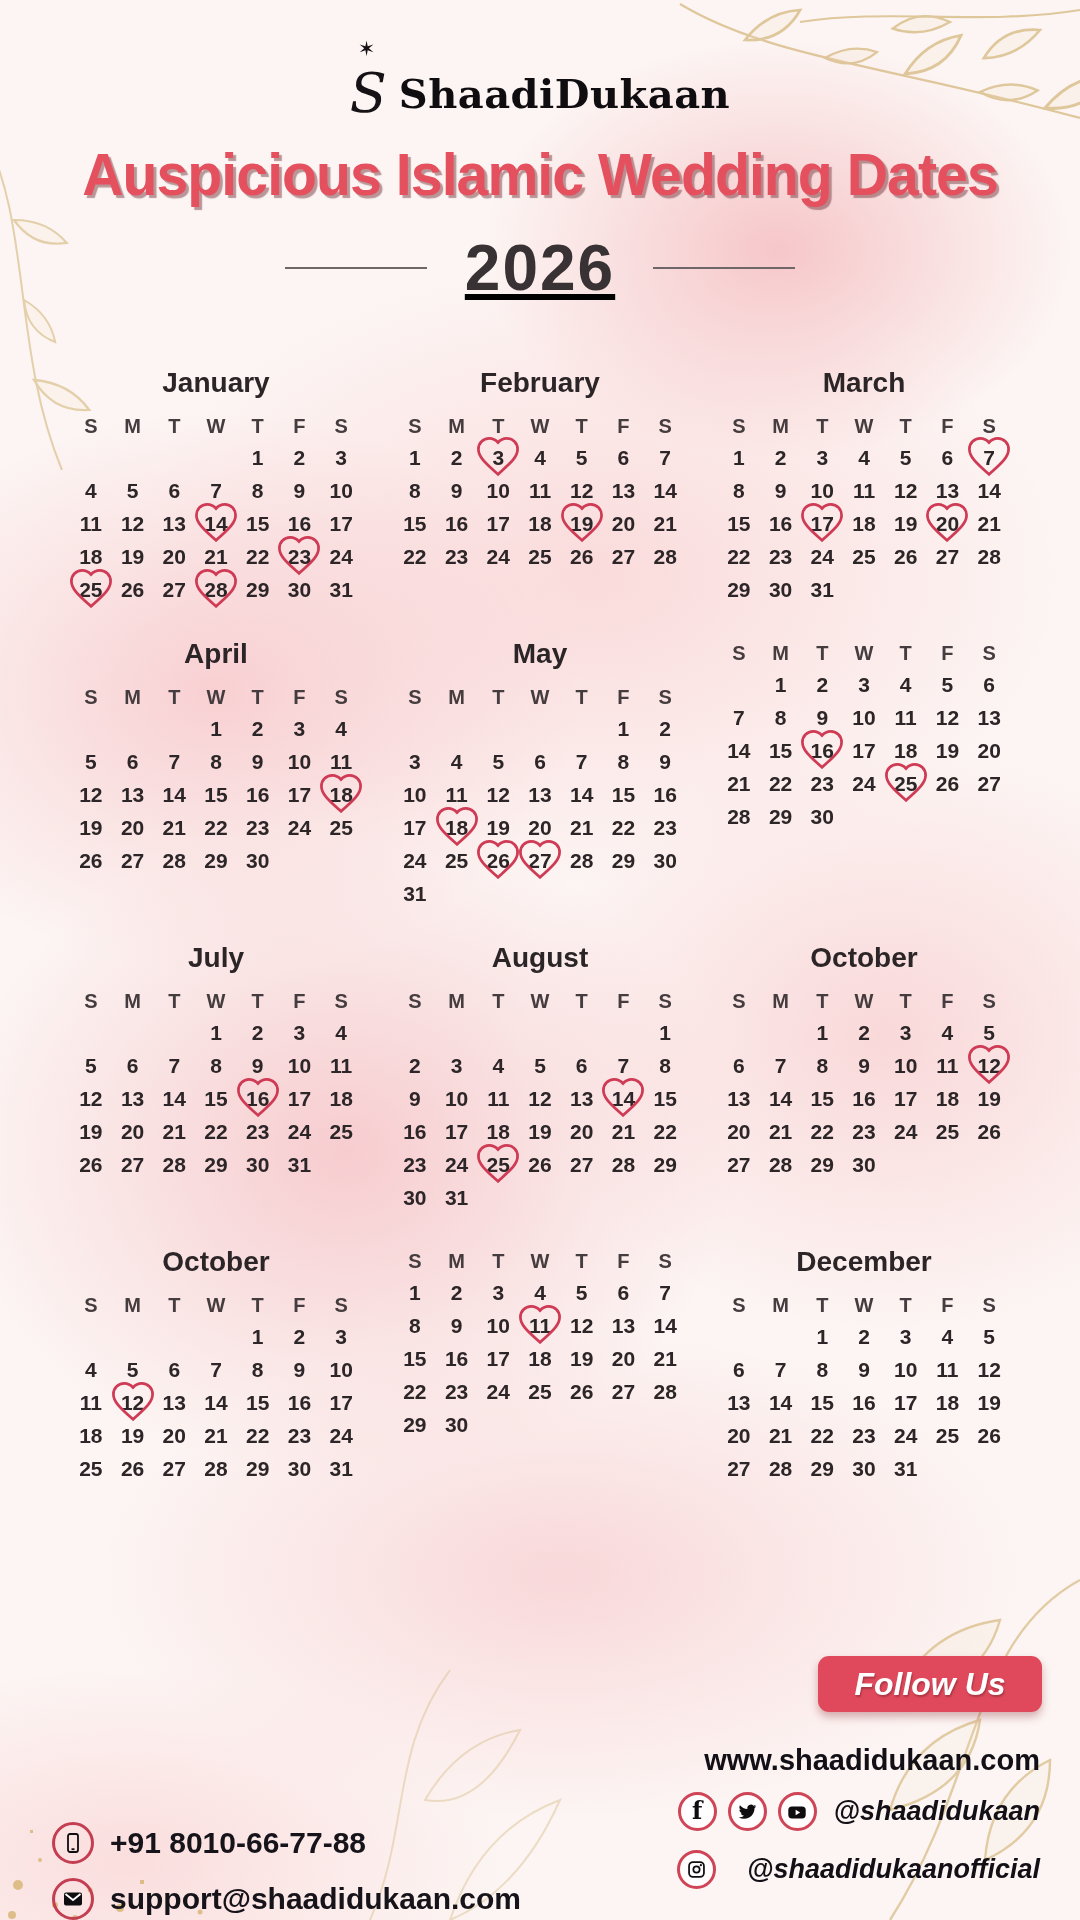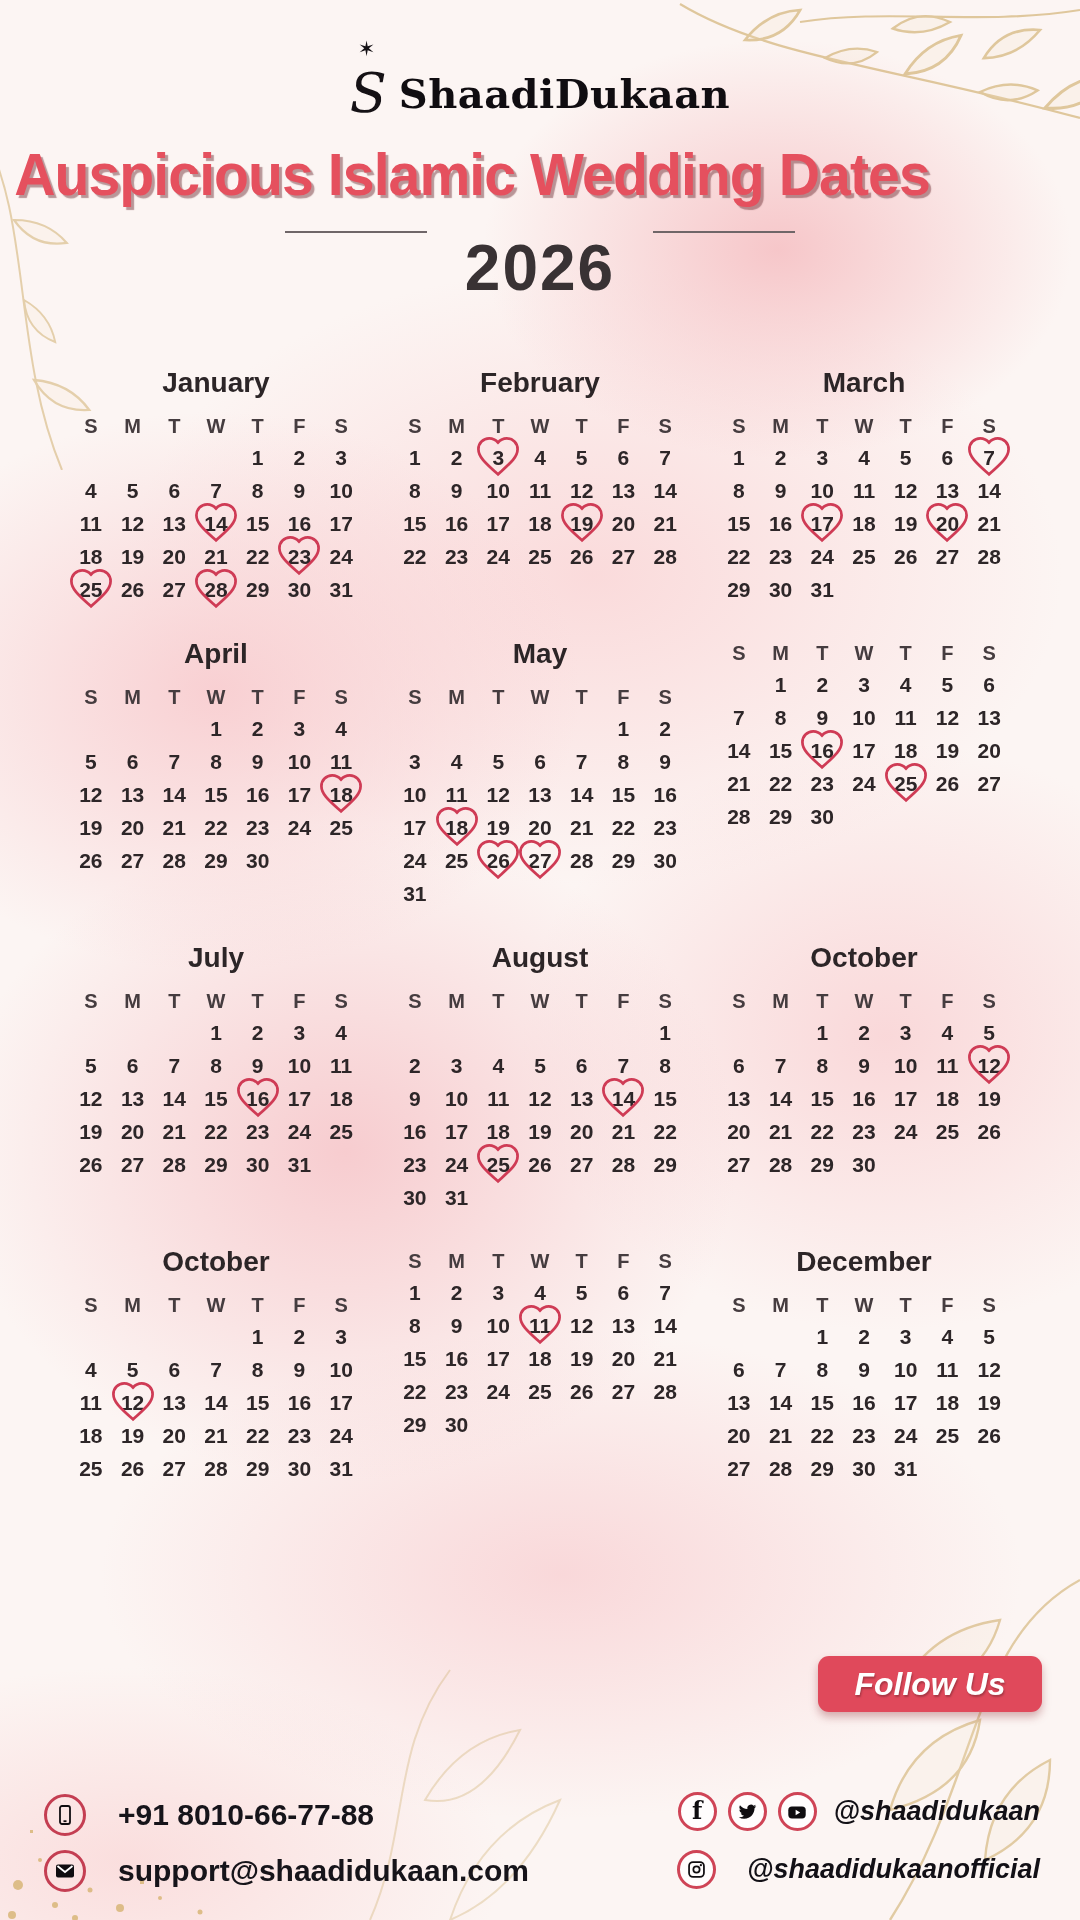--- a/index.html
+++ b/index.html
@@ -15,24 +15,24 @@
       radial-gradient(ellipse 640px 340px at 52% 82%, rgba(248,205,208,.72), transparent 72%),
       radial-gradient(ellipse 500px 260px at 12% 97%, rgba(250,216,216,.8), transparent 75%),
       #fcf5f3;
   }
   
   .logo-row { display:flex; justify-content:center; align-items:flex-end; gap:12px; padding-top:70px; }
   .logo-mark { position:relative; font-family:"DejaVu Serif", serif; font-style:italic;
     font-size:54px; line-height:.85; color:#151115; }
   .logo-star { position:absolute; top:-30px; left:8px; font-size:21px; font-style:normal; color:#151115; }
   .logo-text { font-family:"DejaVu Serif", serif; font-size:40px; font-weight:700; color:#100d11; letter-spacing:.5px; }
-  .title { margin-top:24px; }
+  .title { text-align:center; margin-top:24px; }
   .title span { display:inline-block; font-size:59px; font-weight:700; color:#e5505e;
     letter-spacing:-1px; transform:scaleX(.97); text-shadow:3px 3px 1px rgba(118,56,62,.5); }
-  .year-row { display:flex; justify-content:center; gap:38px; margin-top:22px; }
+  .year-row { display:flex; align-items:center; justify-content:center; gap:38px; margin-top:22px;text-decoration:underline; }
   .year-line { width:142px; height:2px; background:#6f6668; }
   .year { font-size:64px; font-weight:700; color:#393234; letter-spacing:2px; }
   
   .months { display:grid; grid-template-columns:repeat(3,292px); column-gap:33px; row-gap:40px;
     justify-content:center; margin-top:62px; align-items:start;gap:32px; }
   .month-name { text-align:center; font-size:28px; font-weight:700; color:#2c2527; margin-bottom:12px; }
   .weekdays,.days { display:grid; grid-template-columns:repeat(7,1fr); }
   .wd { text-align:center; font-size:20px; font-weight:700; color:#453c3f; height:30px; line-height:30px; }
   .day { position:relative; text-align:center; font-size:21px; font-weight:700; color:#2d2628;
     height:33px; line-height:33px; }
@@ -44,21 +44,21 @@
     font-size:32px; font-weight:700; font-style:italic; display:flex; align-items:center; justify-content:center;
     box-shadow:0 5px 8px rgba(140,40,50,.35); text-shadow:1px 2px 2px rgba(0,0,0,.25); cursor:pointer; }
   .website { position:absolute; top:1744px; right:40px; font-size:29px; font-weight:700; color:#121016; }
   .social-row1 { position:absolute; top:1792px; right:40px; display:flex; align-items:center; gap:11px; }
   .social-row2 { position:absolute; top:1850px; right:40px; display:flex; align-items:center; gap:25px; }
   .handle { font-size:27px; font-weight:700; color:#121016; margin-left:6px;font-style:italic; }
   .circle-icon { width:39px; height:39px; border-radius:50%; border:3px solid #cf4456; background:#fffdfd;
     display:flex; align-items:center; justify-content:center; box-sizing:border-box; cursor:pointer; }
   .circle-icon svg { display:block; }
   .fb-glyph { font-family:"DejaVu Serif",serif; font-size:24px; font-weight:700; color:#0f0d10; line-height:1; margin-top:-2px; }
-  .contact { position:absolute; left:44px; display:flex; align-items:center; gap:32px; }
+  .contact { position:absolute; left:52px; display:flex; align-items:center; gap:16px;margin-top:28px; }
   .contact-phone { top:1794px; } .contact-email { top:1850px; }
   .contact .circle-icon { width:42px; height:42px; border-color:#c43e52; background:transparent; }
   .contact-text { font-size:30px; font-weight:700; color:#16141a; }
   
   .deco { position:absolute; pointer-events:none; }
 </style>
 </head>
 <body>
 
 <div class="page">
@@ -746,20 +746,21 @@
           <span class="day">27</span>
           <span class="day">28</span>
           <span class="day">29</span>
           <span class="day">30</span>
           <span class="day">31</span>
         </div>
     </div>
   </div>
 
   <button class="follow-btn">Follow Us</button>
+  <div class="website">www.shaadidukaan.com</div>
 
   <div class="social-row1">
     <span class="circle-icon">
         <span class="fb-glyph">f</span>
       </span>
     <span class="circle-icon">
       <svg width="21" height="21" viewBox="0 0 24 24">
           <path fill="#0f0d10" d="M22 5.9c-.7.3-1.5.6-2.3.7.8-.5 1.5-1.3 1.8-2.2-.8.5-1.7.8-2.6 1a4.1 4.1 0 0 0-7 3.7A11.6 11.6 0 0 1 3.4 4.8a4.1 4.1 0 0 0 1.3 5.5c-.7 0-1.3-.2-1.9-.5v.1c0 2 1.4 3.6 3.3 4a4.2 4.2 0 0 1-1.9.1 4.1 4.1 0 0 0 3.8 2.9A8.2 8.2 0 0 1 2 18.6a11.6 11.6 0 0 0 6.3 1.8c7.5 0 11.7-6.3 11.7-11.7v-.5c.8-.6 1.5-1.3 2-2.2z"></path>
         </svg>
     </span>

